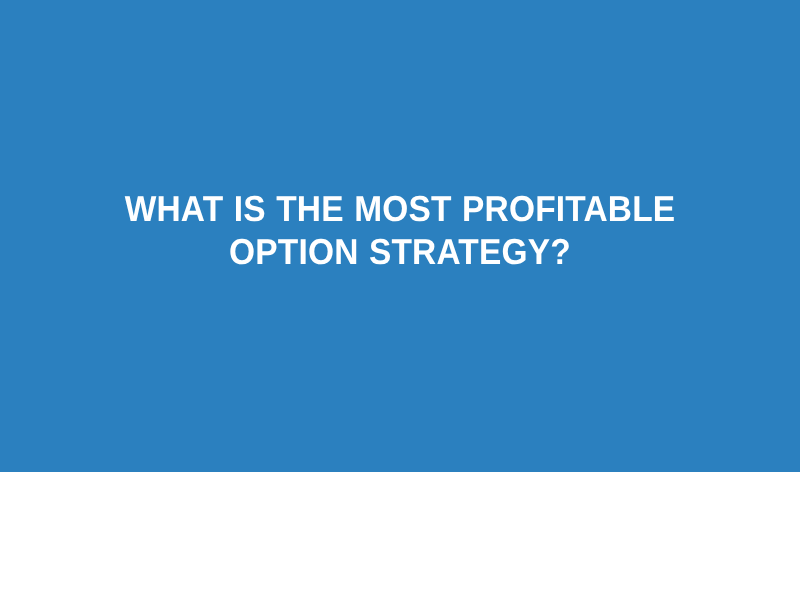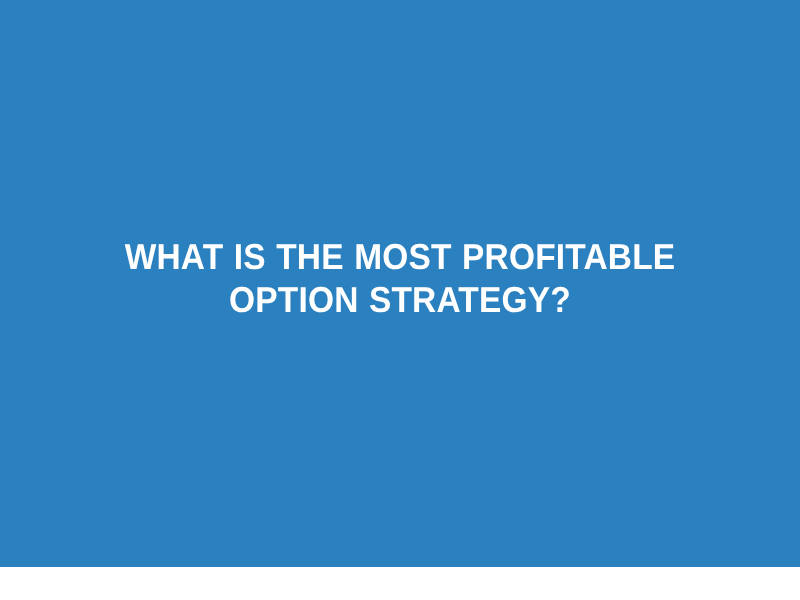--- a/index.html
+++ b/index.html
@@ -11,21 +11,21 @@
   body {
     width: 800px;
     height: 600px;
     overflow: hidden;
     font-family: "Liberation Sans", sans-serif;
   }
 
   .banner {
     position: relative;
     width: 800px;
-    height: 567px;
+    height: 472px;
     box-sizing: border-box;
     display: flex;
     align-items: center;
     justify-content: center;
     background-color: #2B80BF;
   }
 
   .headline-block {
     width: 700px;
     margin: 0 auto;

